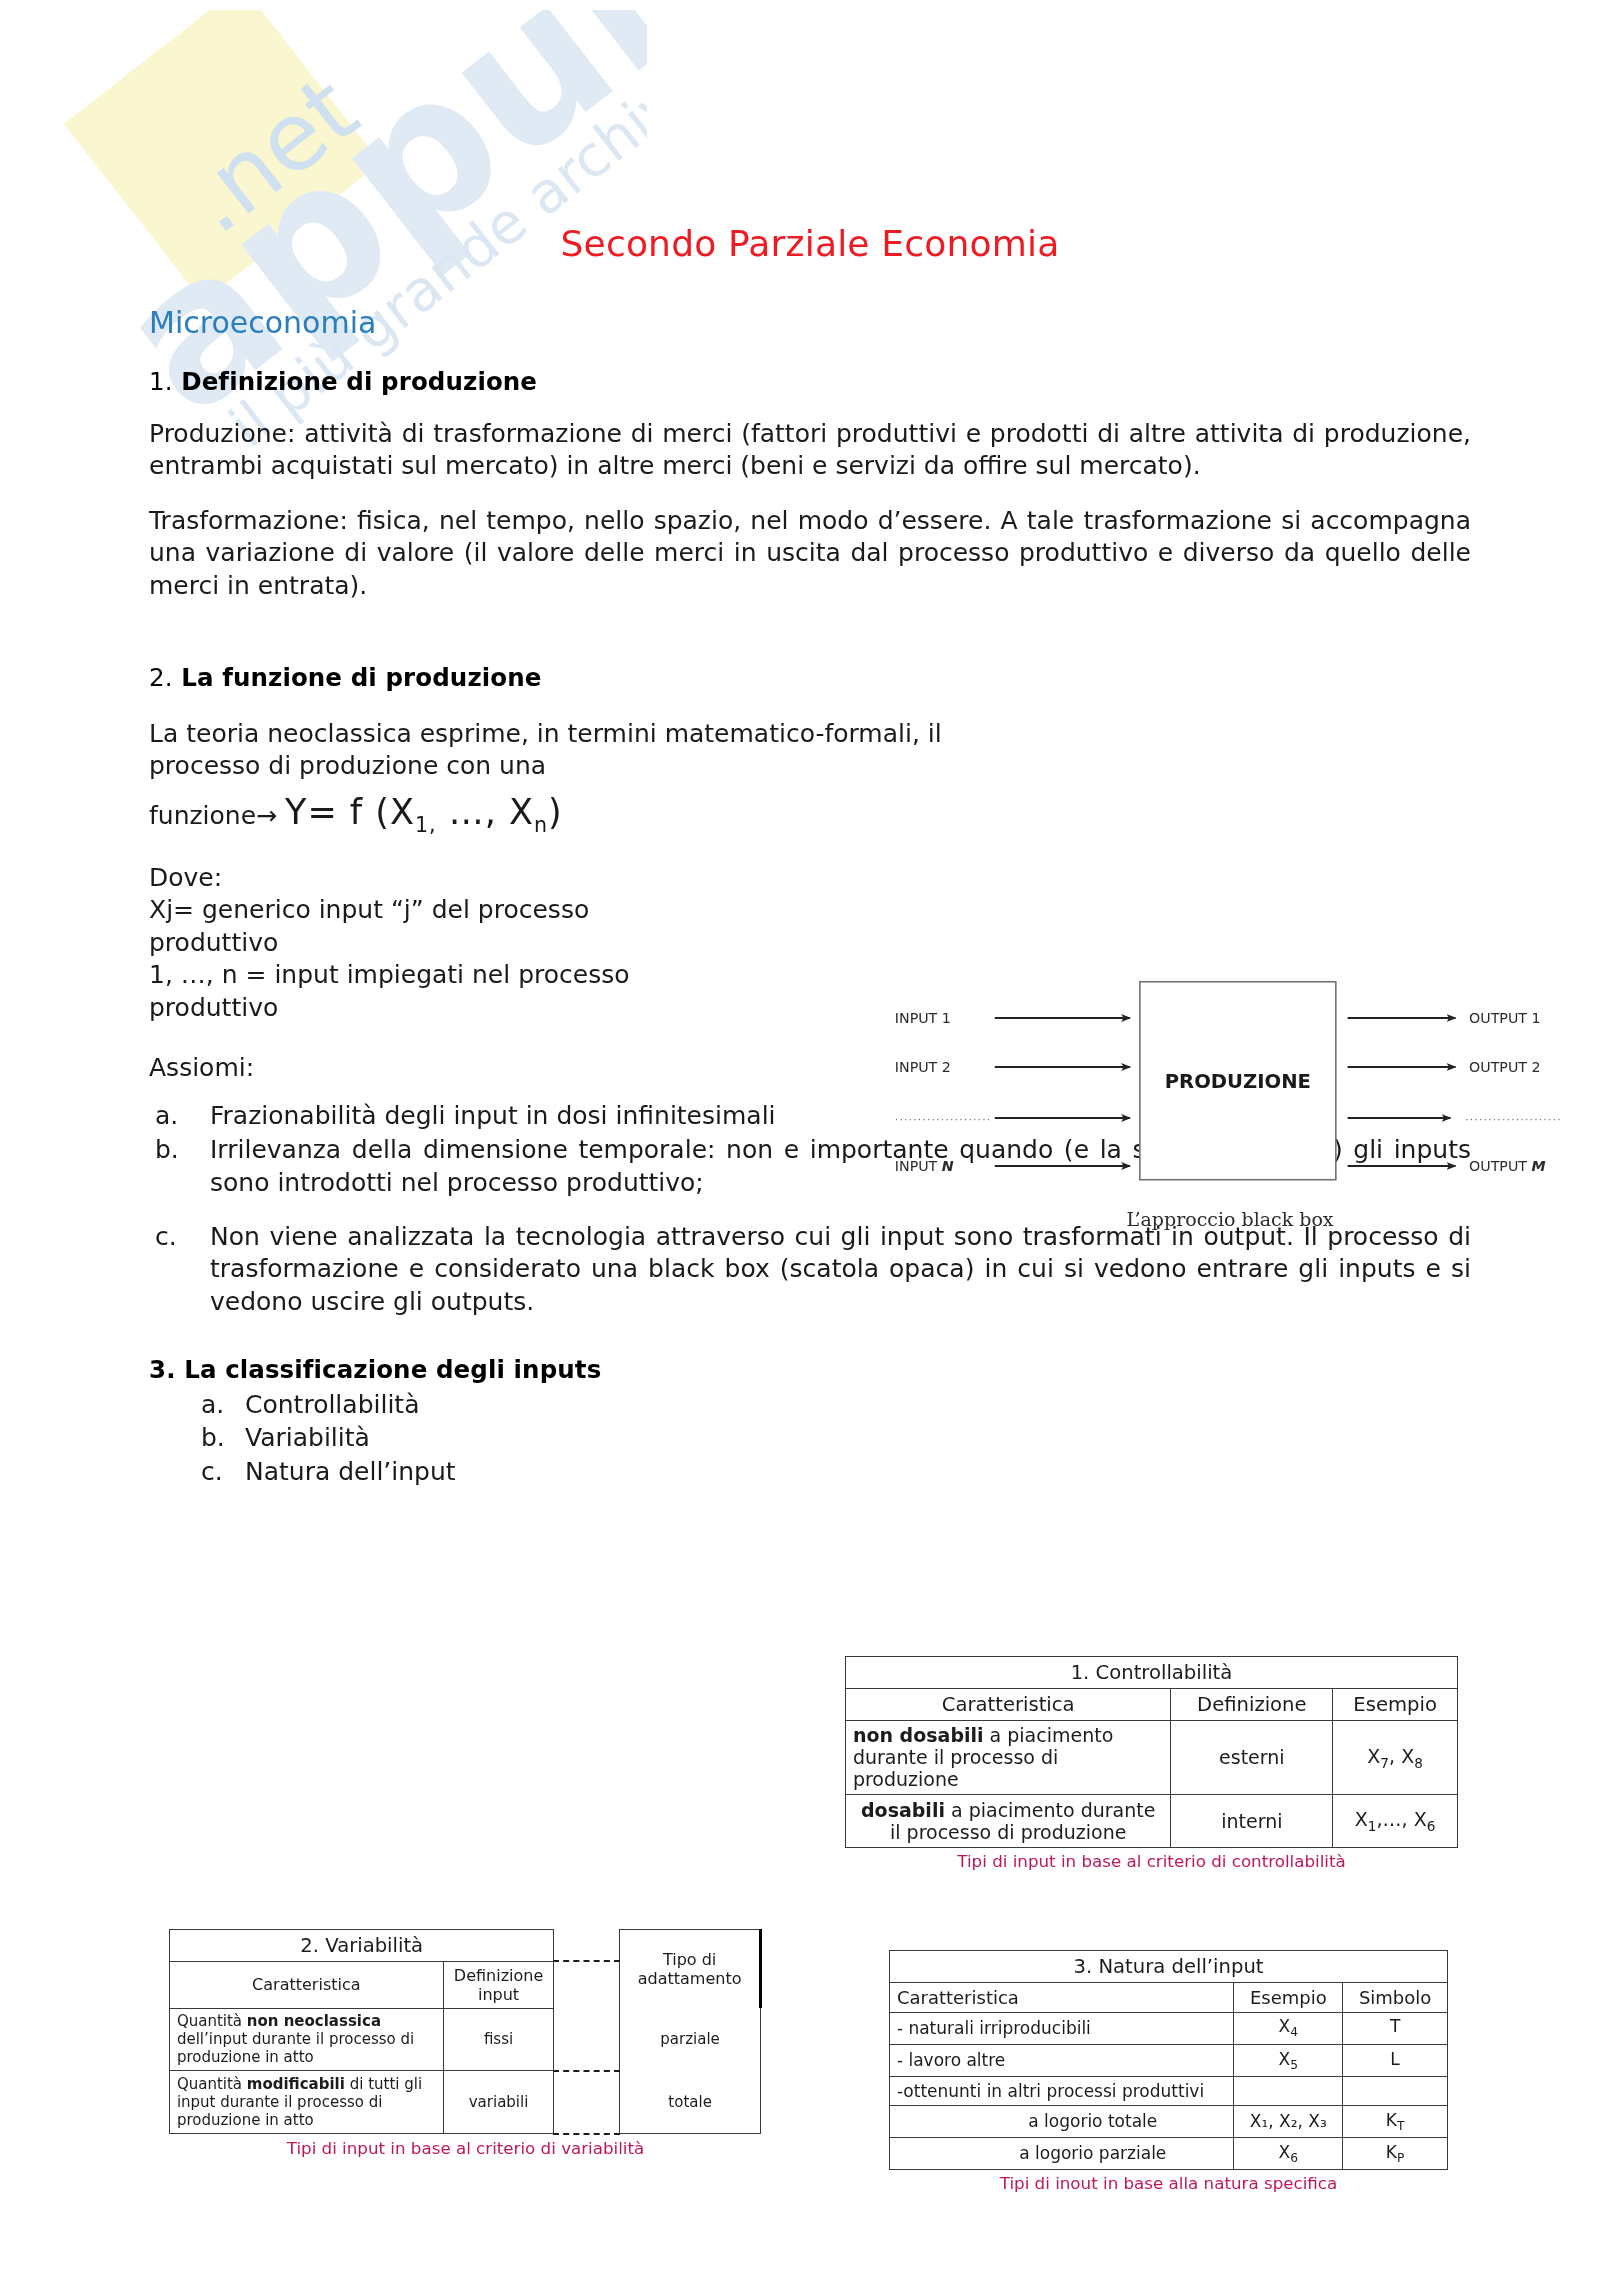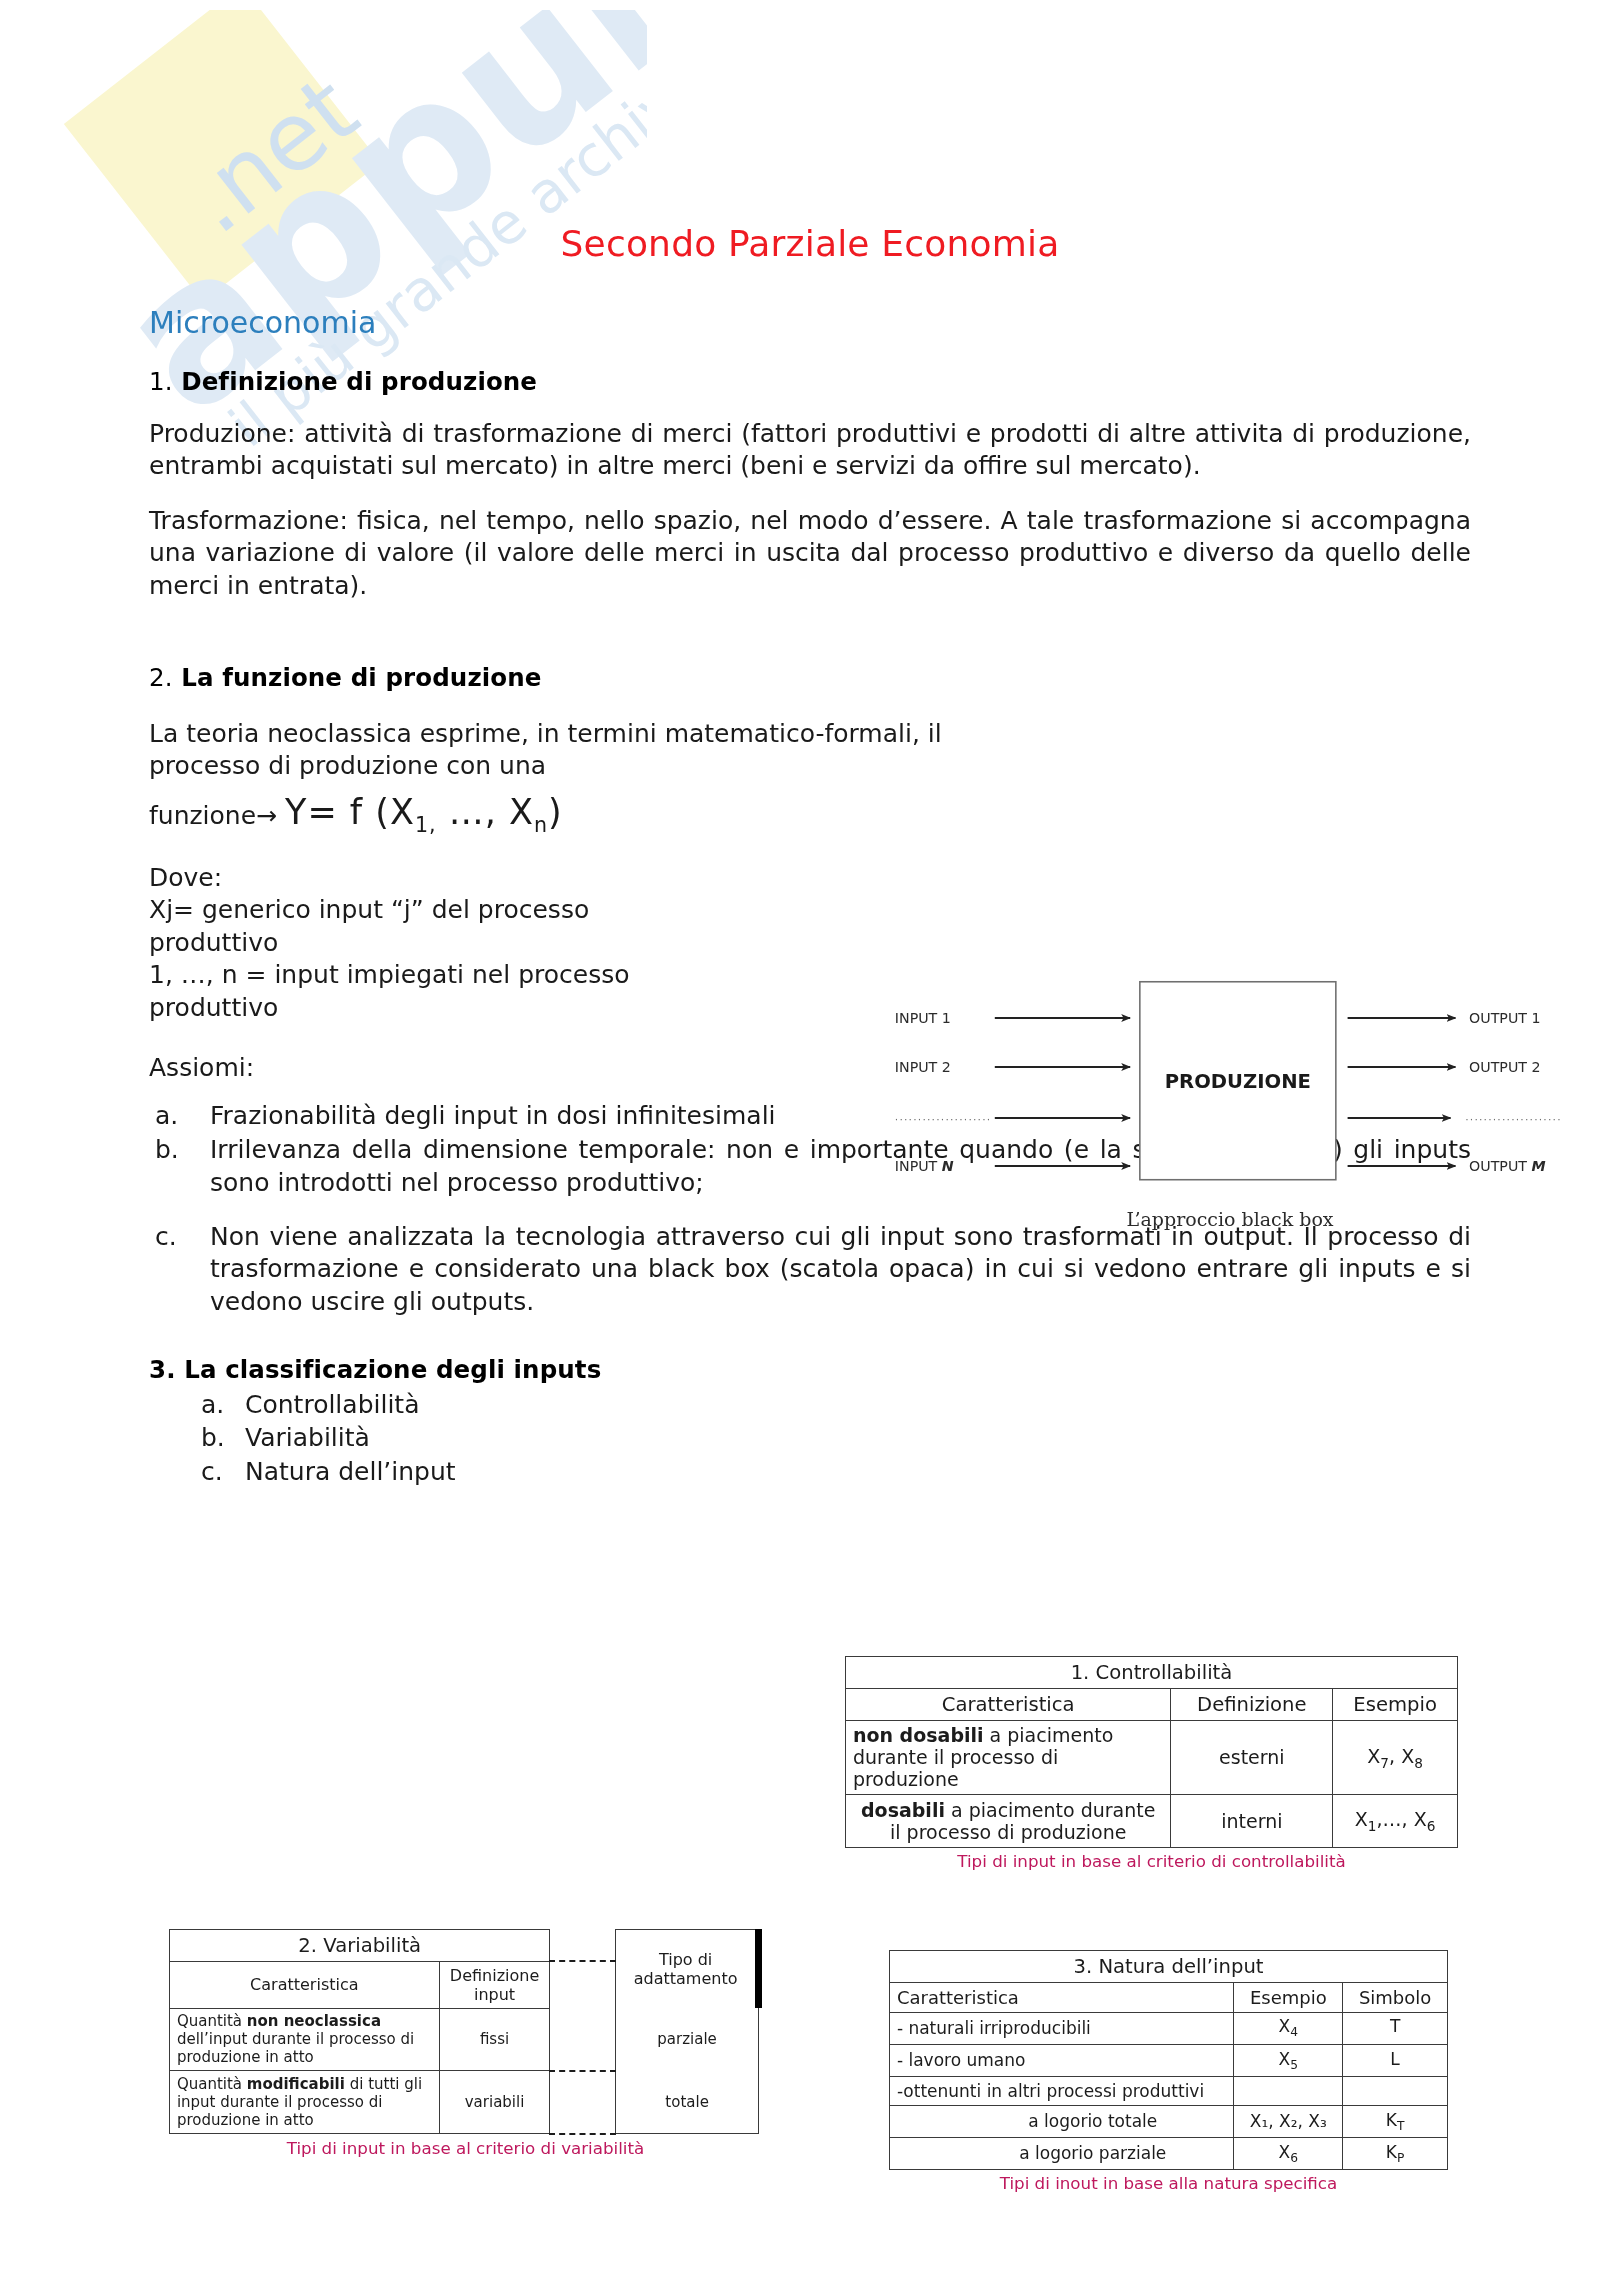--- a/index.html
+++ b/index.html
@@ -354,21 +354,21 @@
       </table>
     <div class="tbl-caption">Tipi di input in base al criterio di controllabilità</div>
   </div>
 
   <div class="tbl-wrap" id="tbl-var">
     <table class="grid">
       <tbody>
           <tr>
         <td colspan="2" class="ttitle" style="border-bottom:1px solid #3a3a3a">2.   Variabilità</td>
         <td class="nb" rowspan="1"></td>
-        <td class="chead nbb" rowspan="2" style="width:125px;border-left:1px solid #3a3a3a;border-right:7px solid #000000;border-top:1px solid #3a3a3a">Tipo di adattamento</td>
+        <td class="chead nbb" rowspan="2" style="width:125px;border-left:1px solid #3a3a3a;border-right:3px solid #000000;border-top:1px solid #3a3a3a">Tipo di adattamento</td>
       </tr>
       <tr>
         <td class="chead">Caratteristica</td>
         <td class="chead" style="width:96px">Definizione input</td>
         <td class="dash-top" style="width:51px;border-left:1px solid #3a3a3a;border-right:1px solid #3a3a3a"></td>
       </tr>
       <tr>
         <td style="border-top:none"><span>Quantità </span><span class="b">non neoclassica</span><span> dell’input durante  il processo di produzione in atto</span></td>
         <td class="ctr" style="border-top:none">fissi</td>
         <td class="dash-bot" style="border-left:1px solid #3a3a3a;border-right:1px solid #3a3a3a"></td>
@@ -395,21 +395,21 @@
         <td class="chead">Caratteristica</td>
         <td class="chead ctr" style="width:94px">Esempio</td>
         <td class="chead ctr" style="width:90px">Simbolo</td>
       </tr>
       <tr>
         <td>- naturali irriproducibili</td>
         <td class="ctr"><span>X</span><sub>4</sub></td>
         <td class="ctr b"><span>T</span><sub></sub></td>
       </tr>
       <tr>
-        <td>- lavoro umano</td>
+        <td>- lavoro altre</td>
         <td class="ctr"><span>X</span><sub>5</sub></td>
         <td class="ctr b"><span>L</span><sub></sub></td>
       </tr>
       <tr>
         <td>-ottenunti in altri processi produttivi</td>
         <td class="ctr"></td>
         <td class="ctr"></td>
       </tr>
       <tr>
         <td class="ctr" style="padding-left:69px">a logorio totale</td>

